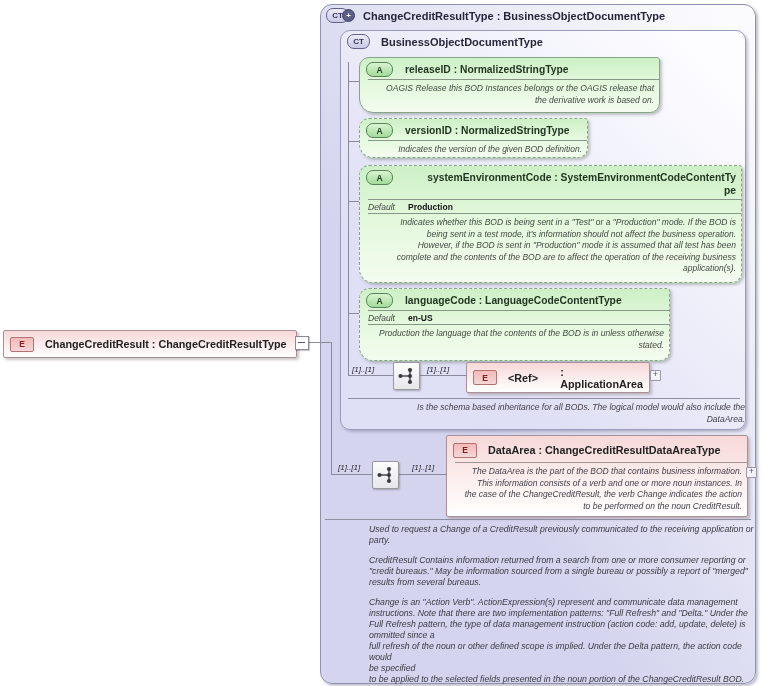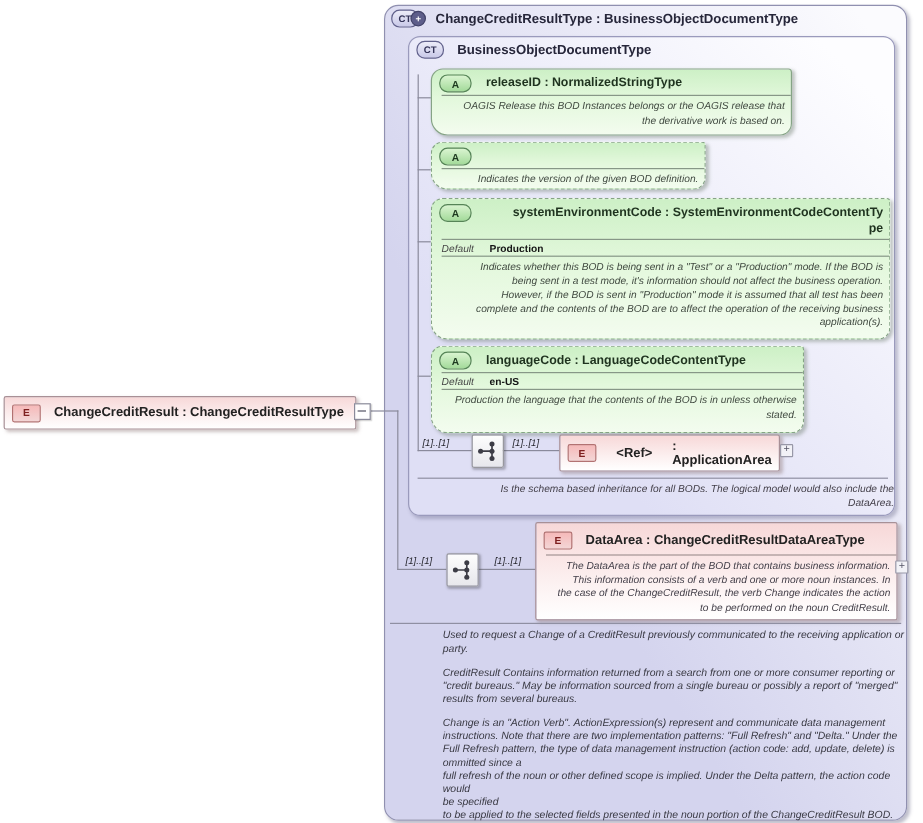--- a/index.html
+++ b/index.html
@@ -130,20 +130,21 @@
       <span class="attr-title">releaseID : NormalizedStringType</span>
     </div>
     <div class="sep"></div>
     <div class="annot">OAGIS Release this BOD Instances belongs or the OAGIS release that
 the derivative work is based on.</div>
   </div>
 
   <div class="attr-box dashed" style="left:359px;top:118px;width:227px;height:38px;">
     <div class="attr-title-row">
       <span class="badge-a">A</span>
+      <span class="attr-title">versionID : NormalizedStringType</span>
     </div>
     <div class="sep"></div>
     <div class="annot">Indicates the version of the given BOD definition.</div>
   </div>
 
   <div class="attr-box dashed" style="left:359px;top:165px;width:381px;height:116px;">
     <div class="attr-title-row">
       <span class="badge-a">A</span>
       <span class="attr-title centered">systemEnvironmentCode : SystemEnvironmentCodeContentTy
 pe</span>
@@ -184,21 +185,21 @@
       <circle cx="6.5" cy="13" r="2.1" fill="#3c3c46"></circle>
       <circle cx="16" cy="7" r="2.1" fill="#3c3c46"></circle>
       <circle cx="16" cy="13" r="2.1" fill="#3c3c46"></circle>
       <circle cx="16" cy="19" r="2.1" fill="#3c3c46"></circle>
     </svg>
   </div>
   <span class="card" style="left:427px;top:365px;">[1]..[1]</span>
   <div class="elem-box" style="left:466px;top:362px;width:182px;height:29px;">
     <div class="elem-title-row" style="height:100%;">
       <span class="badge-e">E</span>
-      <span style="width:50px;text-align:center;">&lt;Ref&gt;</span>
+      <span style="width:50px;">&lt;Ref&gt;</span>
       <span>: ApplicationArea</span>
     </div>
   </div>
   <div class="plus-btn" style="left:650px;top:370px;">+</div>
 
   <div class="hline" style="left:348px;top:398px;width:392px;background:#8f8fa2;"></div>
   <div class="annot annot-p" style="position:absolute;left:341px;top:399px;width:396px;">Is the schema based inheritance for all BODs. The logical model would also include the
 DataArea.</div>
 
   <span class="card" style="left:338px;top:463px;">[1]..[1]</span>

